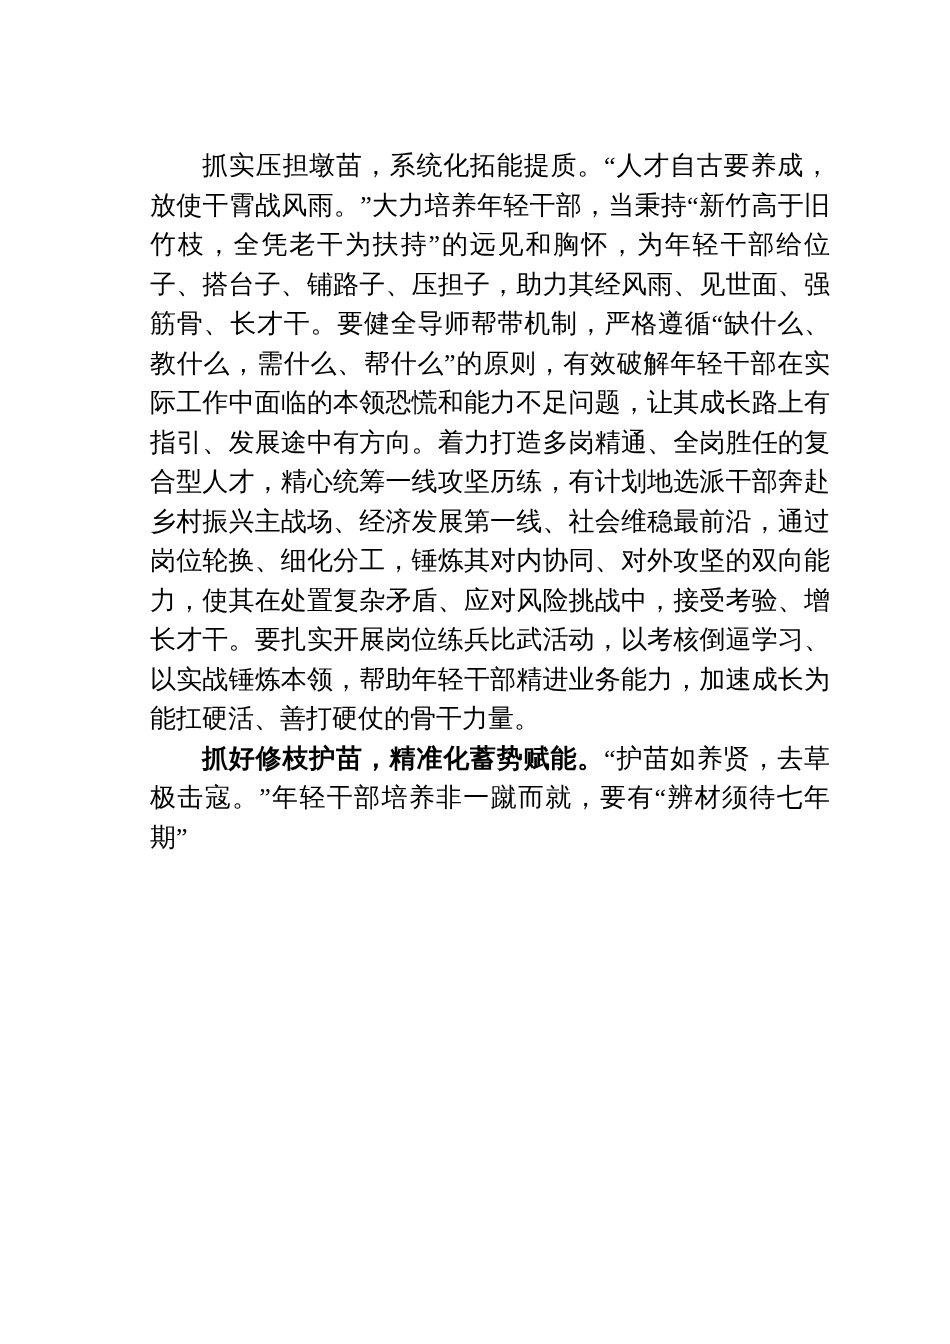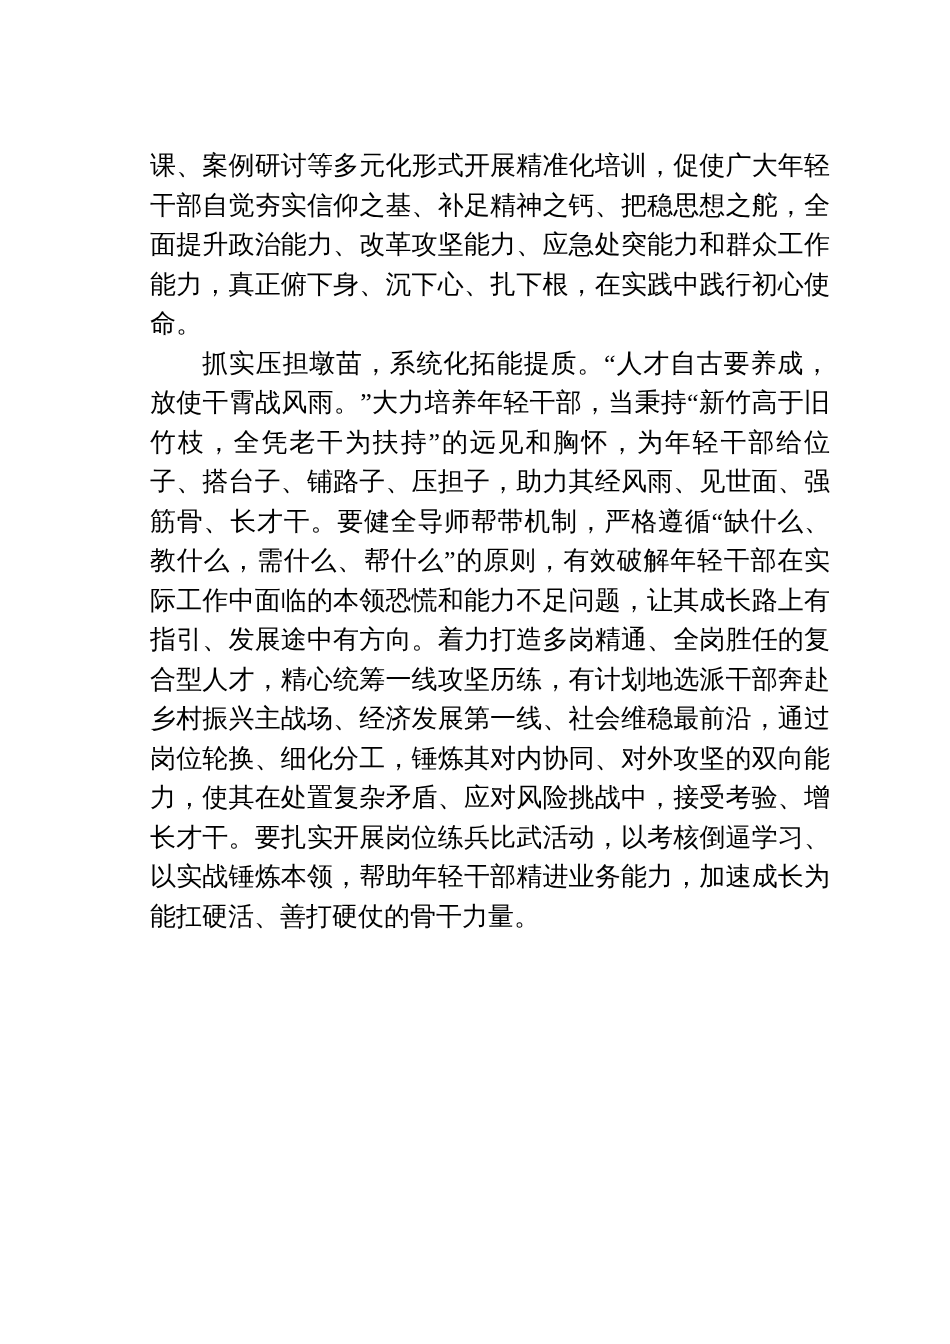--- a/index.html
+++ b/index.html
@@ -42,19 +42,19 @@
   .lead-bold {
     font-weight: bold;
   }
 </style>
 </head>
 <body>
 
 <div class="page">
   <div class="content">
 
-    <p class="para"><span class="lead-bold"></span><span>课、案例研讨等多元化形式开展精准化培训，促使广大年轻干部自觉夯实信仰之基、补足精神之钙、把稳思想之舵，全面提升政治能力、改革攻坚能力、应急处突能力和群众工作能力，真正俯下身、沉下心、扎下根，在实践中践行初心使命。</span></p>
 
     <p class="para indented"><span class="lead-bold"></span><span>抓实压担墩苗，系统化拓能提质。“人才自古要养成，放使干霄战风雨。”大力培养年轻干部，当秉持“新竹高于旧竹枝，全凭老干为扶持”的远见和胸怀，为年轻干部给位子、搭台子、铺路子、压担子，助力其经风雨、见世面、强筋骨、长才干。要健全导师帮带机制，严格遵循“缺什么、教什么，需什么、帮什么”的原则，有效破解年轻干部在实际工作中面临的本领恐慌和能力不足问题，让其成长路上有指引、发展途中有方向。着力打造多岗精通、全岗胜任的复合型人才，精心统筹一线攻坚历练，有计划地选派干部奔赴乡村振兴主战场、经济发展第一线、社会维稳最前沿，通过岗位轮换、细化分工，锤炼其对内协同、对外攻坚的双向能力，使其在处置复杂矛盾、应对风险挑战中，接受考验、增长才干。要扎实开展岗位练兵比武活动，以考核倒逼学习、以实战锤炼本领，帮助年轻干部精进业务能力，加速成长为能扛硬活、善打硬仗的骨干力量。</span></p>
 
+    <p class="para indented"><span class="lead-bold">抓好修枝护苗，精准化蓄势赋能。</span><span>“护苗如养贤，去草极击寇。”年轻干部培养非一蹴而就，要有“辨材须待七年期”</span></p>
 
   </div>
 </div>
 
 </body></html>

